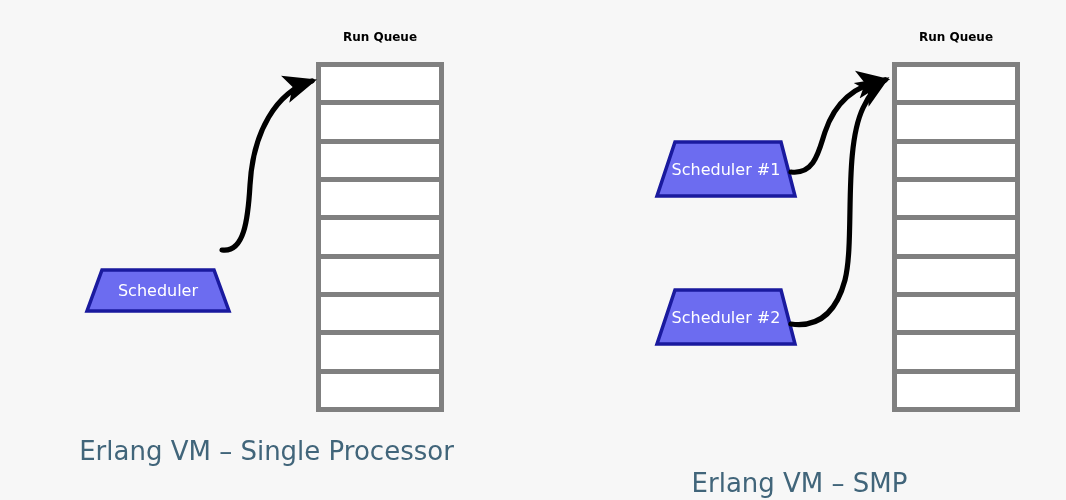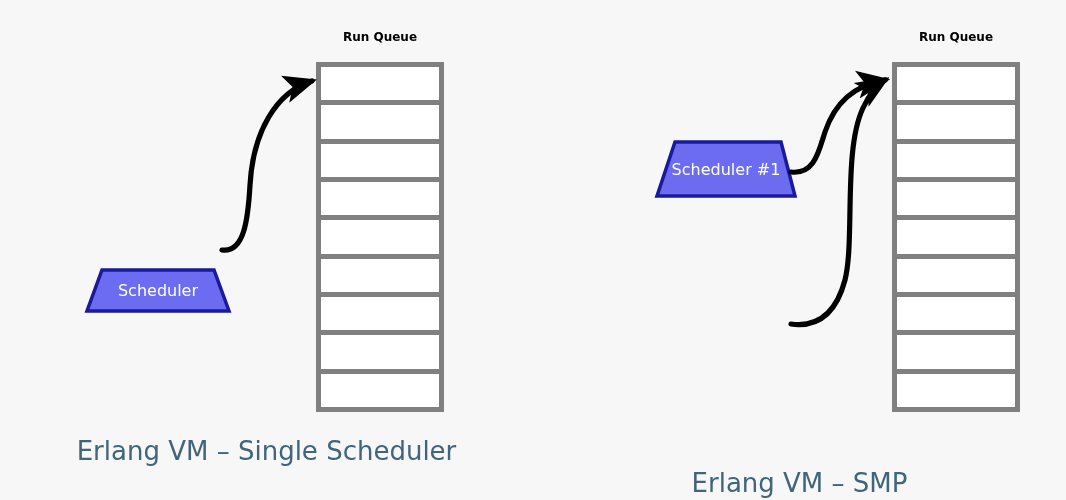--- a/index.html
+++ b/index.html
@@ -133,21 +133,21 @@
 
     <svg class="arrow-layer">
       <defs>
         <marker id="ah-left" markerWidth="7" markerHeight="7" refX="5.4" refY="3.1" orient="auto" markerUnits="strokeWidth">
           <path d="M0,0.4 L6.4,3.1 L0,5.8 L1.5,3.1 Z" fill="#000000"></path>
         </marker>
       </defs>
       <path d="M 222,250 C 244,253 248,220 250,185 C 253,132 276,92 312,81" fill="none" stroke="#000000" stroke-width="5.2" stroke-linecap="round" marker-end="url(#ah-left)"></path>
     </svg>
 
-    <div class="caption" style="left:0px; top:436px;">Erlang VM – Single Scheduler</div>
+    <div class="caption" style="left:0px; top:436px;">Erlang VM – Single Processor</div>
   </div>
 
   <div class="panel" id="panel-smp">
 
     <div class="queue-title" style="left:359px; top:30px; width:128px;">Run Queue</div>
 
     <div class="queue" id="queue-smp" style="left:359px; top:62px; width:128px; height:350px;">
       <div class="queue-cell"></div>
       <div class="queue-cell"></div>
       <div class="queue-cell"></div>
@@ -159,20 +159,26 @@
       <div class="queue-cell"></div>
     </div>
 
     <div class="scheduler" style="left:122px; top:140px; width:142px; height:58px;">
       <svg width="142" height="58" viewBox="0 0 142 58">
         <polygon points="20,2 126,2 140,56 2,56" fill="#6c6cf0" stroke="#1a1a9e" stroke-width="3.5" stroke-linejoin="miter"></polygon>
       </svg>
       <div class="scheduler-label">Scheduler #1</div>
     </div>
 
+    <div class="scheduler" style="left:122px; top:288px; width:142px; height:58px;">
+      <svg width="142" height="58" viewBox="0 0 142 58">
+        <polygon points="20,2 126,2 140,56 2,56" fill="#6c6cf0" stroke="#1a1a9e" stroke-width="3.5" stroke-linejoin="miter"></polygon>
+      </svg>
+      <div class="scheduler-label">Scheduler #2</div>
+    </div>
 
     <svg class="arrow-layer">
       <defs>
         <marker id="ah-smp" markerWidth="7" markerHeight="7" refX="5.4" refY="3.1" orient="auto" markerUnits="strokeWidth">
           <path d="M0,0.4 L6.4,3.1 L0,5.8 L1.5,3.1 Z" fill="#000000"></path>
         </marker>
       </defs>
 
       <path d="M 258,172 C 282,175 286,150 292,132 C 302,102 322,85 352,80" fill="none" stroke="#000000" stroke-width="5.2" stroke-linecap="round" marker-end="url(#ah-smp)"></path>
 

